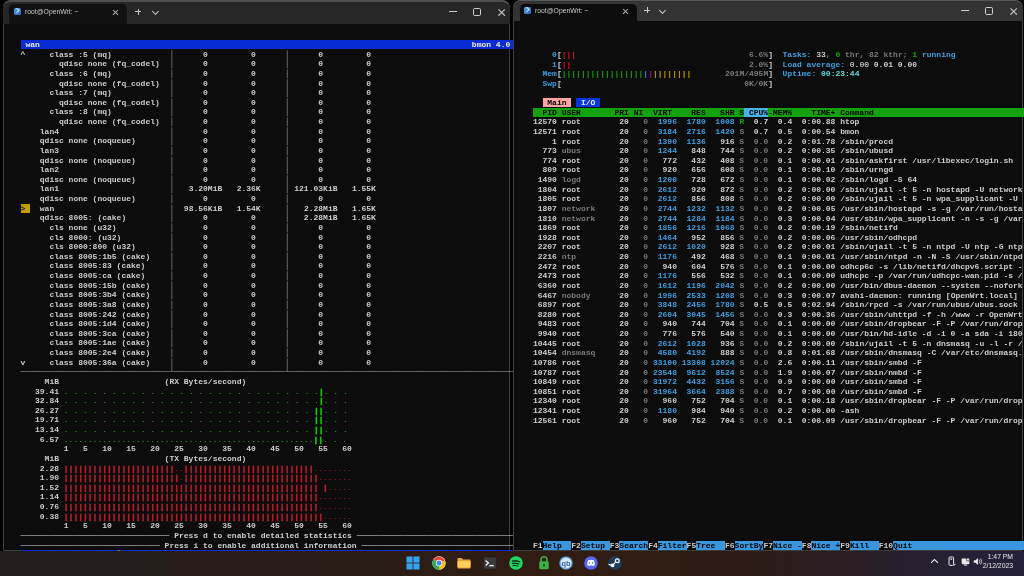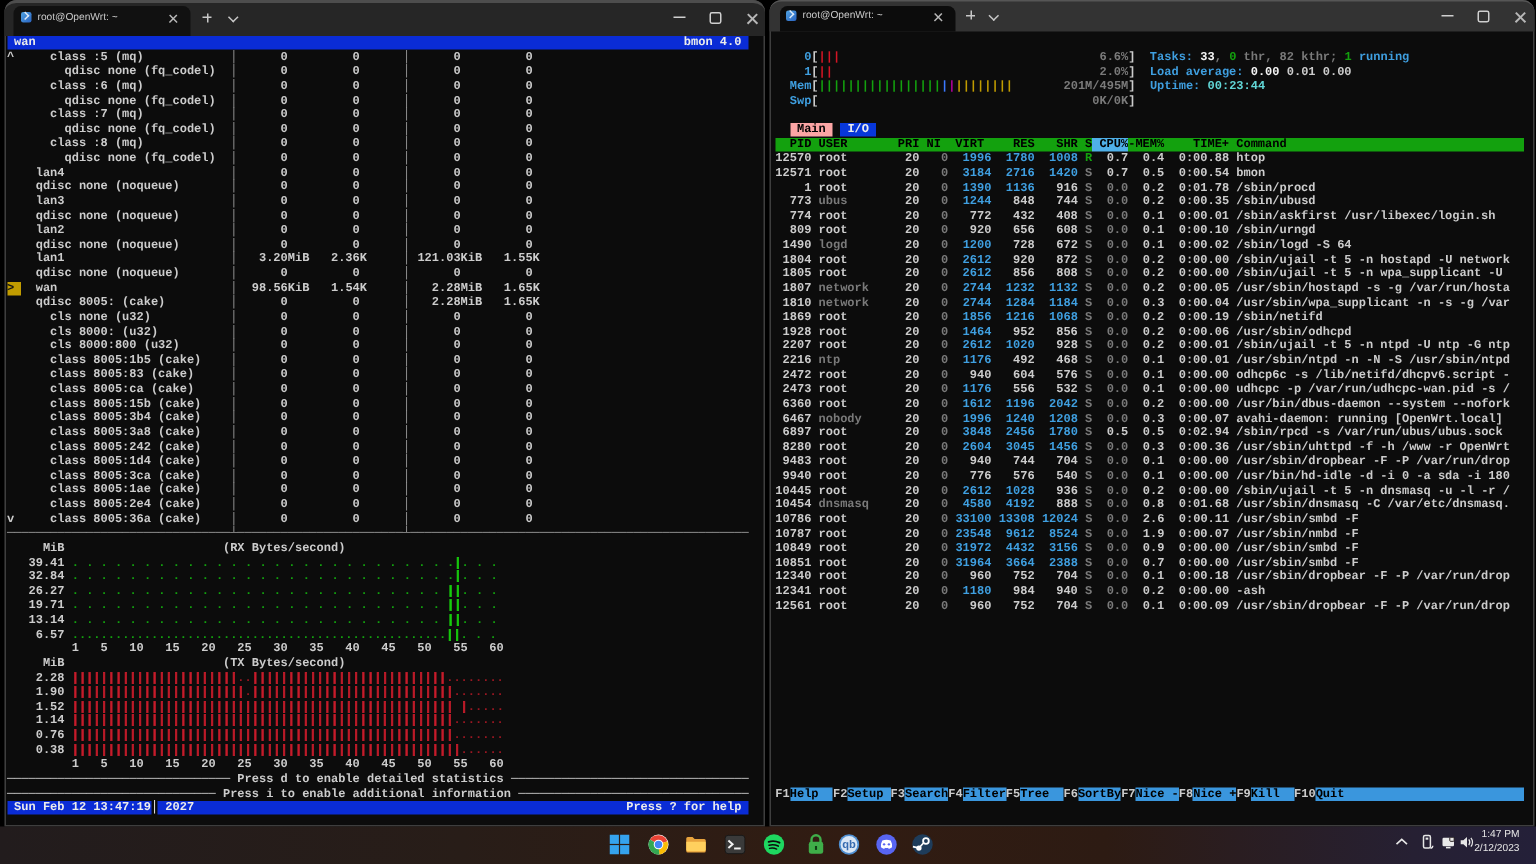--- a/index.html
+++ b/index.html
@@ -11,39 +11,39 @@
 .x1{position:absolute;width:6px;height:6px;}
 .x1:before,.x1:after{content:"";position:absolute;left:2.6px;top:-0.4px;width:1px;height:6.8px;background:#b8b8b8;}
 .x1:before{transform:rotate(45deg);}
 .x1:after{transform:rotate(-45deg);}
 .plus{position:absolute;width:6.2px;height:6.2px;}
 .plus:before{content:"";position:absolute;left:0;top:2.7px;width:6.2px;height:1px;background:#c8c8c8;}
 .plus:after{content:"";position:absolute;left:2.7px;top:0;width:1px;height:6.2px;background:#c8c8c8;}
 .chev{position:absolute;width:4px;height:4px;border-right:1px solid #c8c8c8;border-bottom:1px solid #c8c8c8;transform:rotate(45deg);}
 .mini{position:absolute;width:7.5px;height:1.2px;background:#cfcfcf;}
 .maxi{position:absolute;width:6.4px;height:6.4px;border:1.1px solid #cfcfcf;border-radius:1.6px;}
-pre{position:absolute;margin:0;font-family:"Liberation Mono",monospace;font-size:8px;line-height:9.62px;color:#cccccc;white-space:pre;font-weight:700;}
+pre{position:absolute;margin:16px;font-family:"Liberation Mono",monospace;font-size:8px;line-height:9.62px;color:#cccccc;white-space:pre;font-weight:700;}
 pre i{font-style:normal;}
 .bb{background:#0a2cd6;color:#ececec;}
 .cur{color:#ffffff;font-weight:bold;}
 .ym{background:#c19c00;color:#141414;}
 .ln{color:#9f9f9f;}
 .gd{color:#12a10e;}
 .gb{color:#17ce0d;font-weight:bold;-webkit-text-stroke:0.45px #17ce0d;}
 .rb{color:#c61c2b;font-weight:bold;-webkit-text-stroke:0.45px #c61c2b;}
 .rd{color:#9c1722;}
 .c{color:#3f9fe0;}
 .bc{color:#61d6d6;}
 .g{color:#7a7a7a;}
 .gr{color:#13a10e;}
 .r{color:#d41525;}
 .bl{color:#3b78ff;}
 .m{color:#b4009e;}
 .y{color:#c19c00;}
-.w{color:#f5f5f5;font-weight:bold;}
+.w{color:#f5f5f5;font-weight:normal;}
 .hdr{background:#13a10e;color:#000;}
 .sc{background:#4fb0e8;color:#000;}
 .mt{background:#fca5a5;color:#000;}
 .it{background:#0737da;color:#ececec;}
 .sel{background:#44a2e0;color:#0a0a0a;}
 .fk{background:#3a96dd;color:#000;}
 .task{position:absolute;left:0;right:0;bottom:0;height:25px;background:linear-gradient(90deg,#221c1d 0%,#281d18 30%,#311c12 55%,#2d1b13 72%,#262033 92%,#242039 100%);}
 .ticon{position:absolute;top:556px;width:14px;height:14px;}
 .tray{position:absolute;color:#e6e6e6;font-size:7px;}
 </style></head><body>
@@ -144,21 +144,21 @@
  1805 root        20   <i class="g">0</i>  <i class="c">2612</i>   856   808 <i class="g">S</i>  <i class="g">0.0</i>  0.2  0:00.00 /sbin/ujail -t 5 -n wpa_supplicant -U   
  1807 <i class="g">network</i>     20   <i class="g">0</i>  <i class="c">2744</i>  <i class="c">1232</i>  <i class="c">1132</i> <i class="g">S</i>  <i class="g">0.0</i>  0.2  0:00.05 /usr/sbin/hostapd -s -g /var/run/hosta  
  1810 <i class="g">network</i>     20   <i class="g">0</i>  <i class="c">2744</i>  <i class="c">1284</i>  <i class="c">1184</i> <i class="g">S</i>  <i class="g">0.0</i>  0.3  0:00.04 /usr/sbin/wpa_supplicant -n -s -g /var  
  1869 root        20   <i class="g">0</i>  <i class="c">1856</i>  <i class="c">1216</i>  <i class="c">1068</i> <i class="g">S</i>  <i class="g">0.0</i>  0.2  0:00.19 /sbin/netifd                            
  1928 root        20   <i class="g">0</i>  <i class="c">1464</i>   952   856 <i class="g">S</i>  <i class="g">0.0</i>  0.2  0:00.06 /usr/sbin/odhcpd                        
  2207 root        20   <i class="g">0</i>  <i class="c">2612</i>  <i class="c">1020</i>   928 <i class="g">S</i>  <i class="g">0.0</i>  0.2  0:00.01 /sbin/ujail -t 5 -n ntpd -U ntp -G ntp  
  2216 <i class="g">ntp</i>         20   <i class="g">0</i>  <i class="c">1176</i>   492   468 <i class="g">S</i>  <i class="g">0.0</i>  0.1  0:00.01 /usr/sbin/ntpd -n -N -S /usr/sbin/ntpd  
  2472 root        20   <i class="g">0</i>   940   604   576 <i class="g">S</i>  <i class="g">0.0</i>  0.1  0:00.00 odhcp6c -s /lib/netifd/dhcpv6.script -  
  2473 root        20   <i class="g">0</i>  <i class="c">1176</i>   556   532 <i class="g">S</i>  <i class="g">0.0</i>  0.1  0:00.00 udhcpc -p /var/run/udhcpc-wan.pid -s /  
  6360 root        20   <i class="g">0</i>  <i class="c">1612</i>  <i class="c">1196</i>  <i class="c">2042</i> <i class="g">S</i>  <i class="g">0.0</i>  0.2  0:00.00 /usr/bin/dbus-daemon --system --nofork  
- 6467 <i class="g">nobody</i>      20   <i class="g">0</i>  <i class="c">1996</i>  <i class="c">1240</i>  <i class="c">1208</i> <i class="g">S</i>  <i class="g">0.0</i>  0.3  0:00.07 avahi-daemon: running [OpenWrt.local]   
+ 6467 <i class="g">nobody</i>      20   <i class="g">0</i>  <i class="c">1996</i>  <i class="c">2533</i>  <i class="c">1208</i> <i class="g">S</i>  <i class="g">0.0</i>  0.3  0:00.07 avahi-daemon: running [OpenWrt.local]   
  6897 root        20   <i class="g">0</i>  <i class="c">3848</i>  <i class="c">2456</i>  <i class="c">1780</i> <i class="g">S</i>  0.5  0.5  0:02.94 /sbin/rpcd -s /var/run/ubus/ubus.sock   
  8280 root        20   <i class="g">0</i>  <i class="c">2604</i>  <i class="c">3045</i>  <i class="c">1456</i> <i class="g">S</i>  <i class="g">0.0</i>  0.3  0:00.36 /usr/sbin/uhttpd -f -h /www -r OpenWrt  
  9483 root        20   <i class="g">0</i>   940   744   704 <i class="g">S</i>  <i class="g">0.0</i>  0.1  0:00.00 /usr/sbin/dropbear -F -P /var/run/drop  
  9940 root        20   <i class="g">0</i>   776   576   540 <i class="g">S</i>  <i class="g">0.0</i>  0.1  0:00.00 /usr/bin/hd-idle -d -i 0 -a sda -i 180  
 10445 root        20   <i class="g">0</i>  <i class="c">2612</i>  <i class="c">1028</i>   936 <i class="g">S</i>  <i class="g">0.0</i>  0.2  0:00.00 /sbin/ujail -t 5 -n dnsmasq -u -l -r /  
 10454 <i class="g">dnsmasq</i>     20   <i class="g">0</i>  <i class="c">4580</i>  <i class="c">4192</i>   888 <i class="g">S</i>  <i class="g">0.0</i>  0.8  0:01.68 /usr/sbin/dnsmasq -C /var/etc/dnsmasq.  
 10786 root        20   <i class="g">0</i> <i class="c">33100</i> <i class="c">13308</i> <i class="c">12024</i> <i class="g">S</i>  <i class="g">0.0</i>  2.6  0:00.11 /usr/sbin/smbd -F                       
 10787 root        20   <i class="g">0</i> <i class="c">23548</i>  <i class="c">9612</i>  <i class="c">8524</i> <i class="g">S</i>  <i class="g">0.0</i>  1.9  0:00.07 /usr/sbin/nmbd -F                       
 10849 root        20   <i class="g">0</i> <i class="c">31972</i>  <i class="c">4432</i>  <i class="c">3156</i> <i class="g">S</i>  <i class="g">0.0</i>  0.9  0:00.00 /usr/sbin/smbd -F                       
 10851 root        20   <i class="g">0</i> <i class="c">31964</i>  <i class="c">3664</i>  <i class="c">2388</i> <i class="g">S</i>  <i class="g">0.0</i>  0.7  0:00.00 /usr/sbin/smbd -F                       

